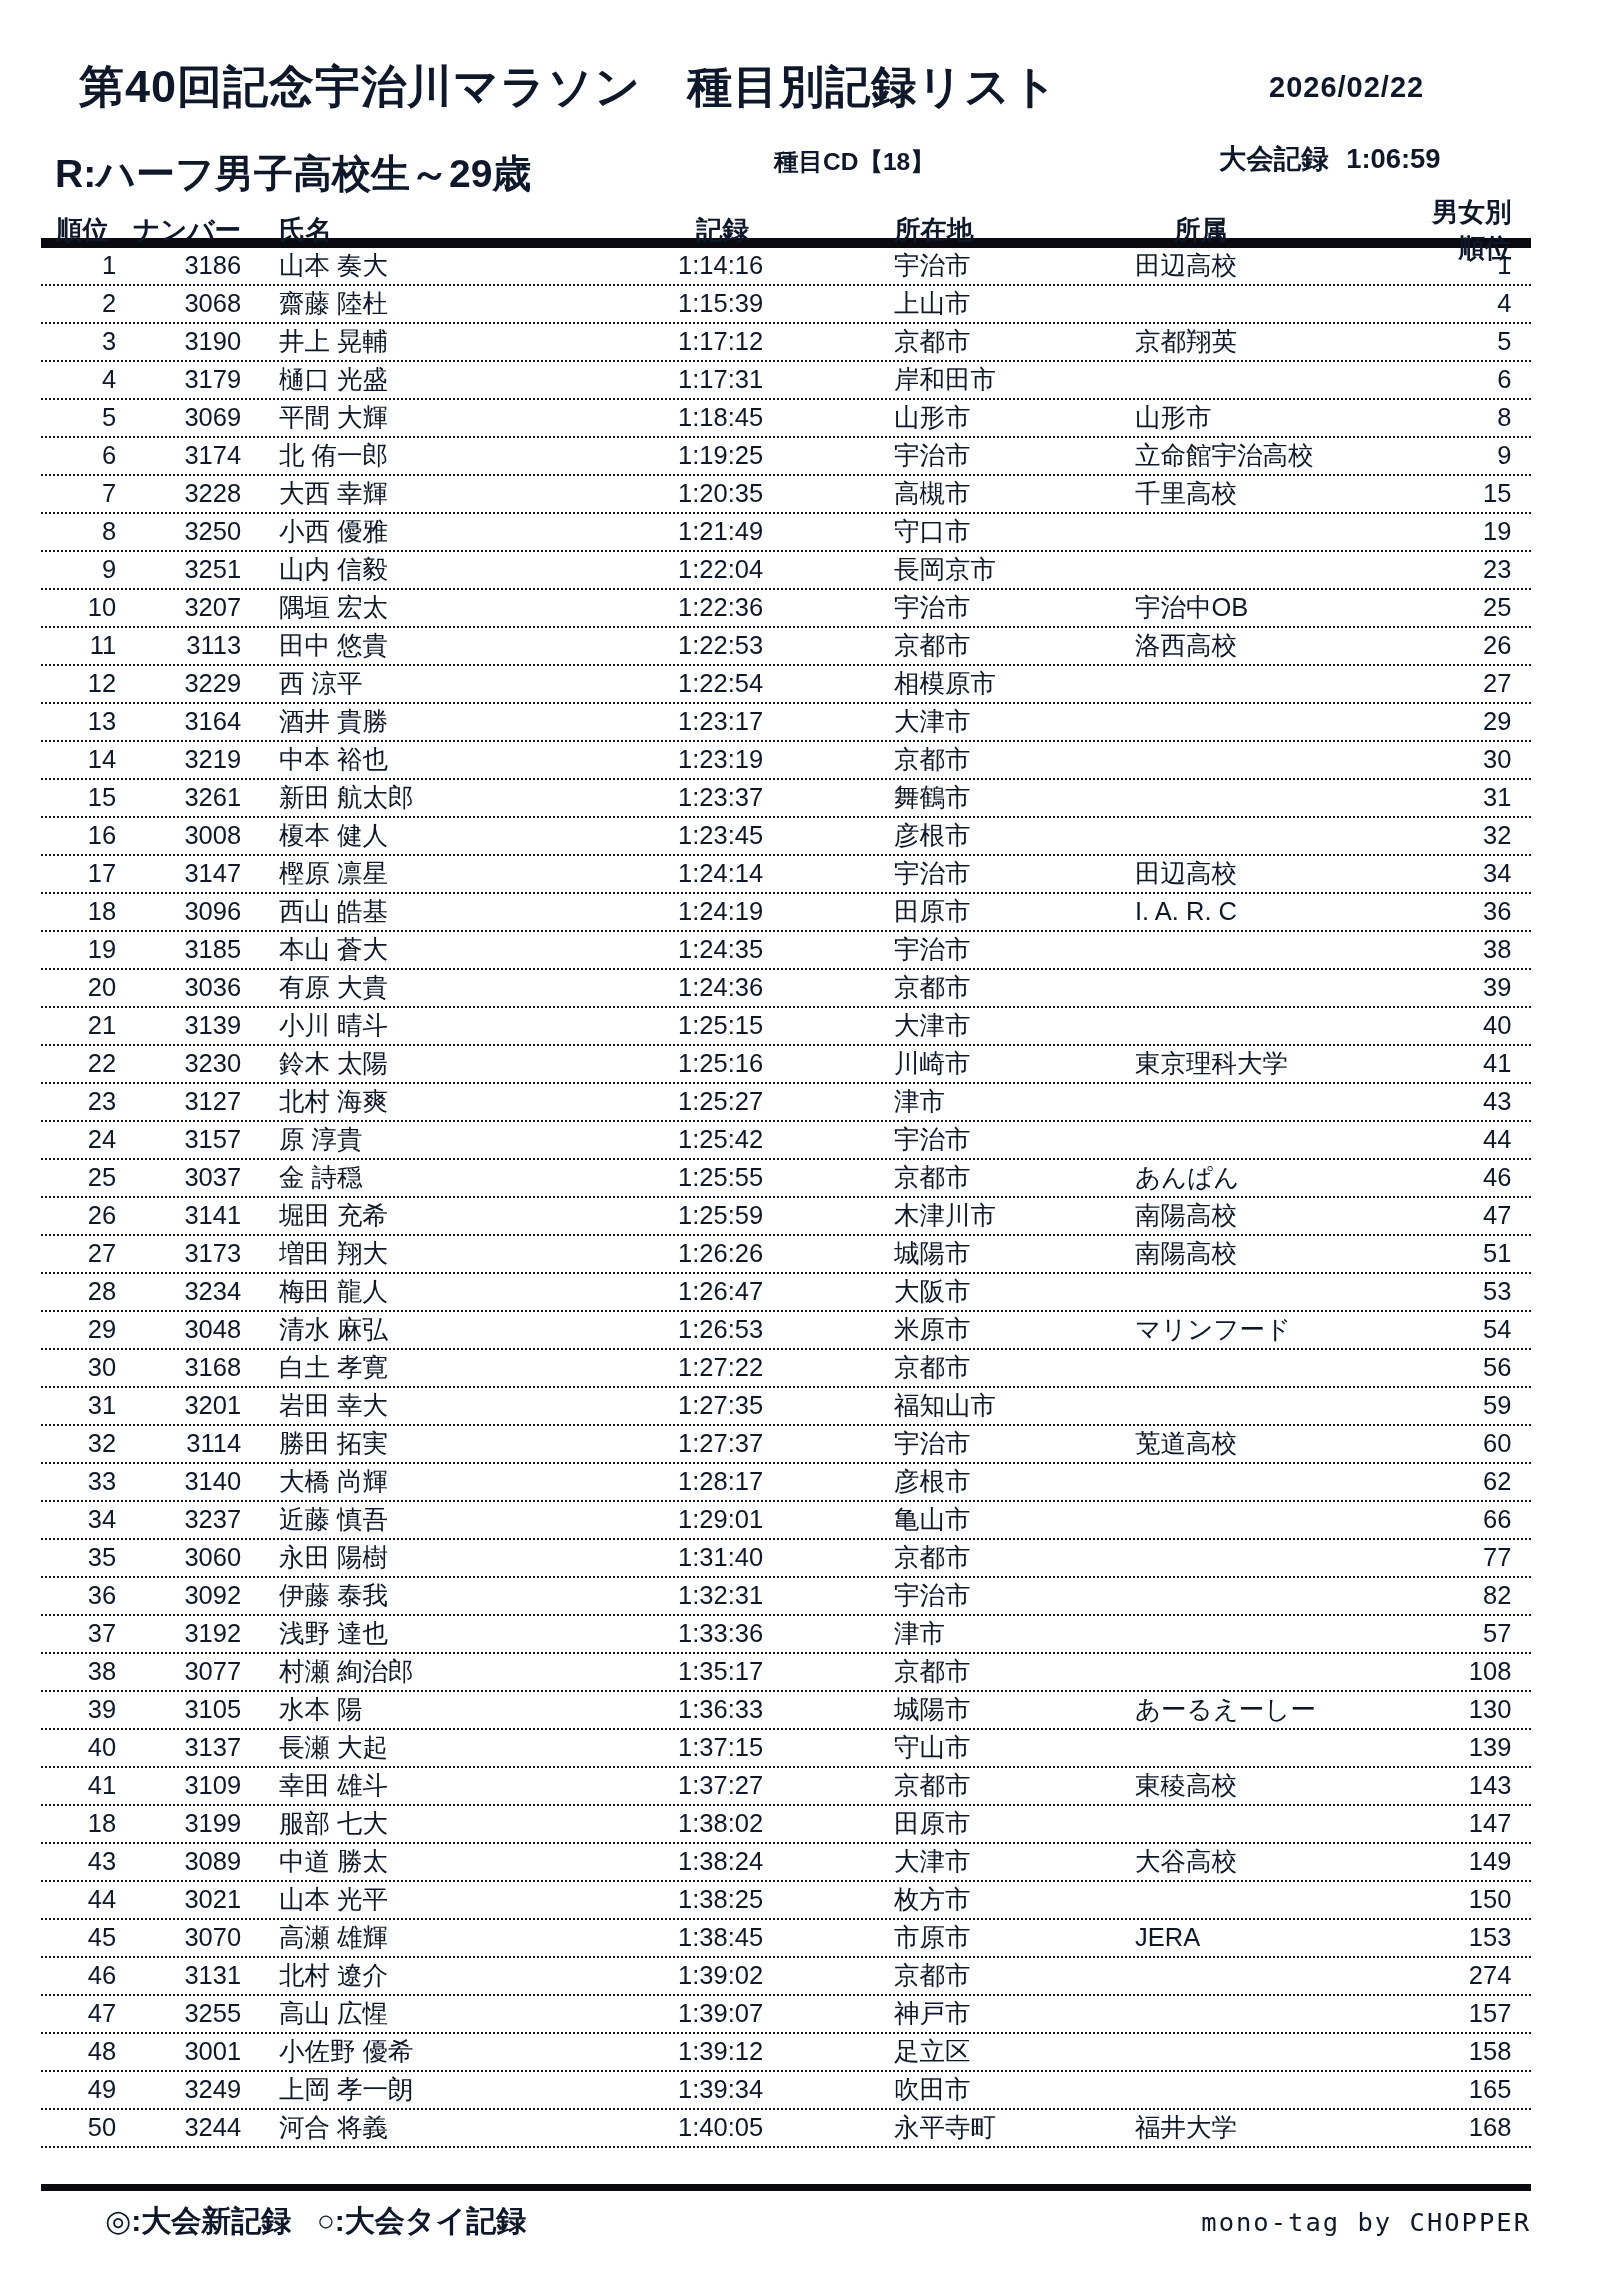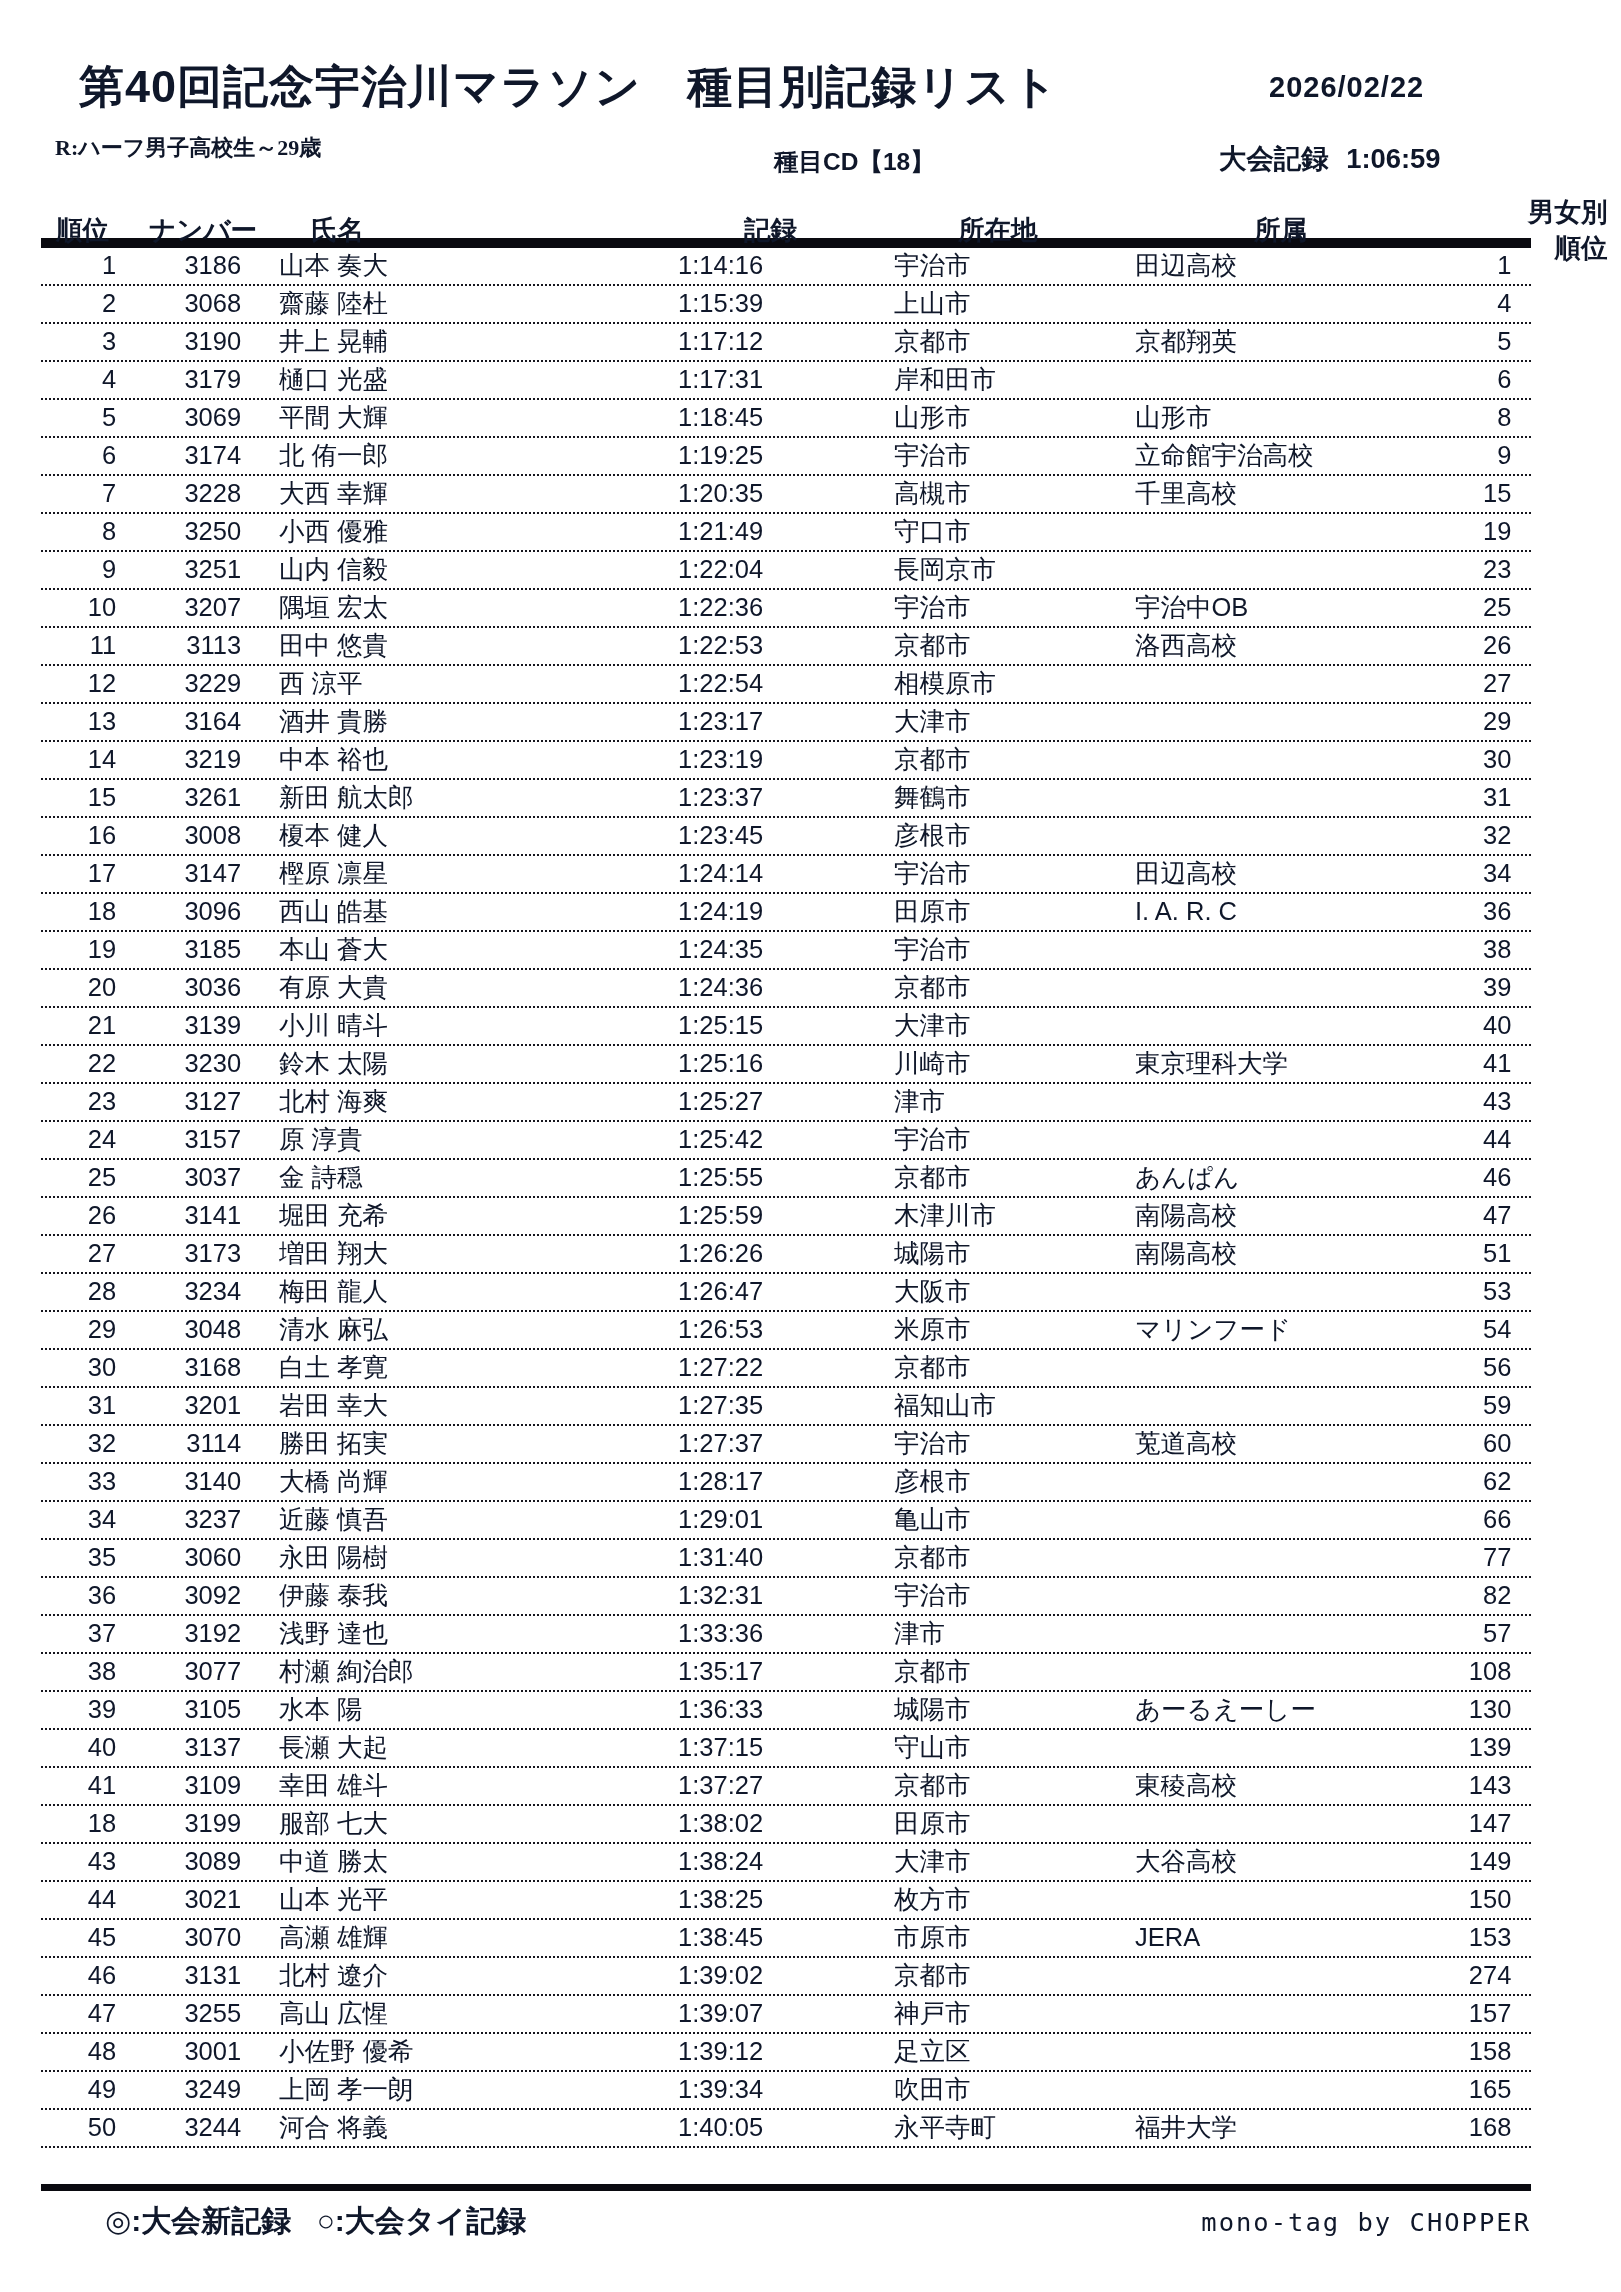--- a/index.html
+++ b/index.html
@@ -14,40 +14,40 @@
   
   .doc-title{
     position:absolute;left:79px;top:57px;
     font-size:45px;font-weight:bold;letter-spacing:1px;white-space:nowrap;
   }
   .doc-date{
     position:absolute;left:1269px;top:71px;
     font-size:29px;font-weight:bold;letter-spacing:1px;
   }
   .doc-category{
-    position:absolute;left:55px;top:133px;
-    font-size:22px;font-weight:bold;white-space:nowrap;font-family:Liberation Serif, serif;
+    position:absolute;left:55px;top:147px;
+    font-size:39px;font-weight:bold;white-space:nowrap;
   }
   .doc-eventcd{
     position:absolute;left:774px;top:145px;
     font-size:24.5px;font-weight:bold;
   }
   .doc-record{
     position:absolute;left:1219px;top:141px;
     font-size:27.4px;font-weight:bold;white-space:nowrap;
   }
   .doc-record .gap{display:inline-block;width:17.6px;}
   
   .results{position:absolute;left:41px;top:194px;width:1490px;}
   .grid-row{
     display:grid;
     grid-template-columns:83px 123px 392px 221px 240px 323px 108px;
     align-items:center;
   }
-  .head-row{height:43px;font-size:26.5px;font-weight:bold;gap:16px;}
+  .head-row{height:43px;font-size:26.5px;font-weight:bold;}
   .head-bar{height:9.8px;background:#0a0a10;margin-top:1px;}
   .data-row{
     height:38px;box-sizing:border-box;
     border-bottom:2px dotted #16161e;
     font-size:25.5px;font-weight:500;
   }
   .c-rank   {text-align:right;padding-right:7.8px;}
   .c-number {text-align:right;padding-right:5.9px;}
   .c-name   {text-align:left;padding-left:32px;white-space:nowrap;}
   .c-time   {text-align:left;padding-left:39px;}

